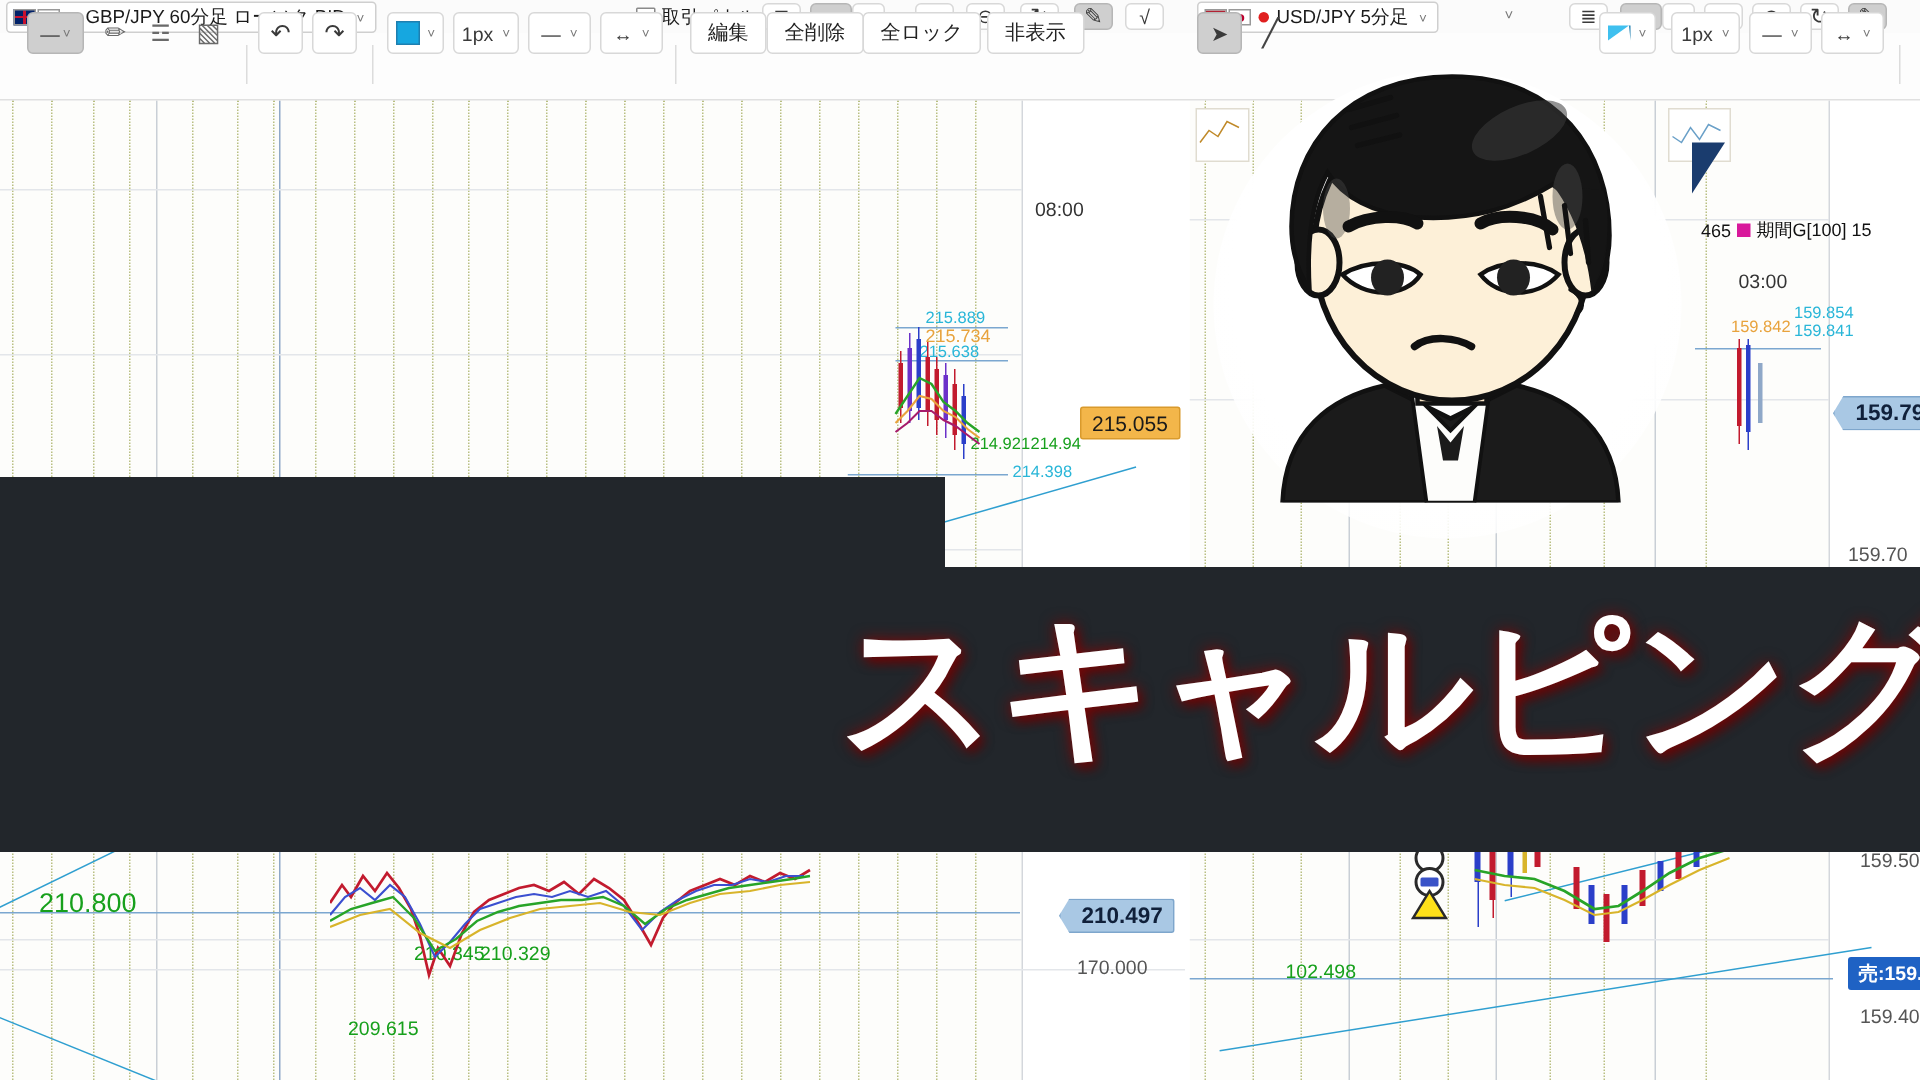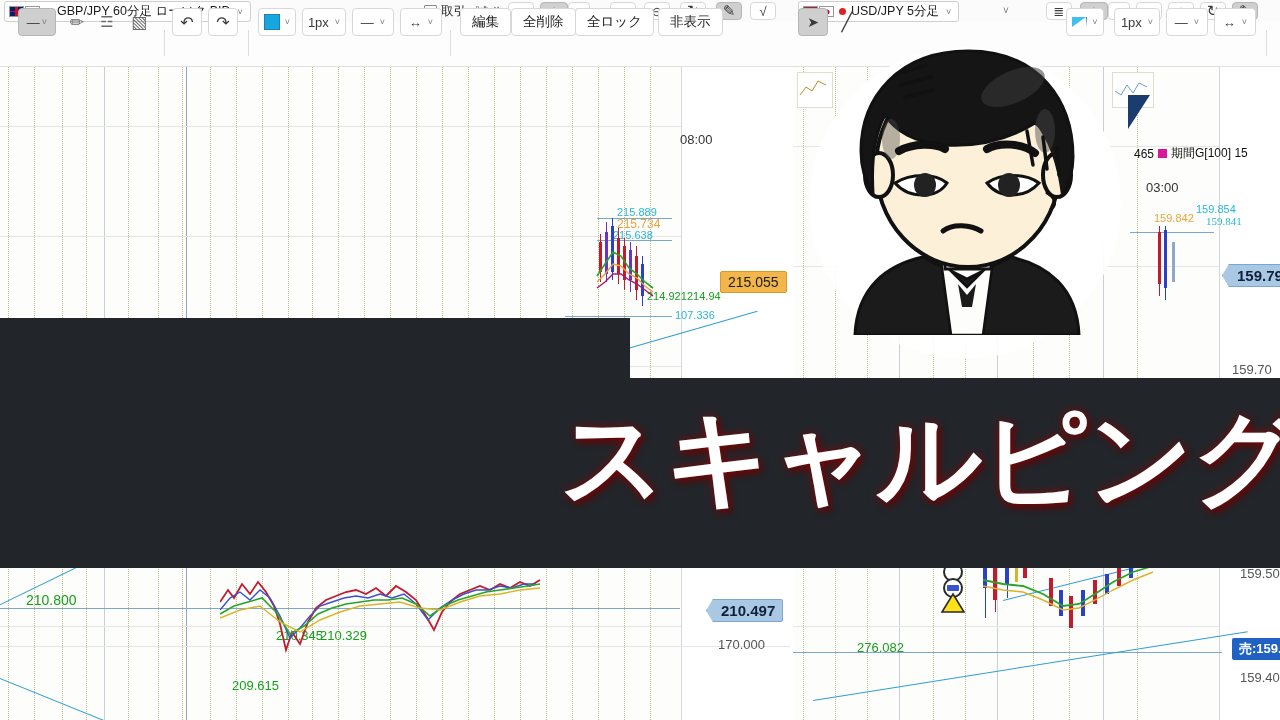--- a/index.html
+++ b/index.html
@@ -158,30 +158,30 @@
       <div class="hgrid" style="top:170px;"></div>
       <div class="hgrid" style="top:300px;"></div>
       <div class="hgrid" style="top:430px;"></div>
       <div class="hgrid" style="top:560px;"></div>
     </div>
 
     <div class="axisR" style="right:0;width:108px;"></div>
   </div>
 
   <div style="position:absolute;left:565px;top:66px;width:225px;height:320px;overflow:hidden;">
-    <div class="timelbl" style="left:115px;top:66px;">08:00</div>
+    <div class="timelbl" style="left:125px;top:66px;">08:00</div>
     <div class="hline" style="top:152px;left:32px;right:118px;"></div>
     <div class="hline" style="top:174px;left:32px;right:118px;"></div>
     <div class="hline" style="top:250px;left:0;right:118px;"></div>
     <div class="pxlbl cyan" style="left:52px;top:140px;">215.889</div>
     <div class="pxlbl orange" style="left:52px;top:151px;font-size:12px;">215.734</div>
     <div class="pxlbl cyan" style="left:48px;top:163px;">215.638</div>
     <div class="pxlbl green" style="left:82px;top:224px;">214.921</div>
     <div class="pxlbl green" style="left:122px;top:224px;">214.94</div>
-    <div class="pxlbl cyan" style="left:110px;top:243px;">107.336</div>
+    <div class="pxlbl cyan" style="left:110px;top:243px;">214.398</div>
     <div class="pxlbl green" style="left:2px;top:289px;">214.004</div>
     <div class="tline" style="left:0;top:300px;width:200px;transform:rotate(-16deg);"></div>
 
     <div style="position:absolute;left:30px;top:150px;width:60px;height:100px;">
       <div class="cdl" style="left:4px;top:26px;height:30px;background:#c21b2e;"></div>
       <div class="wick" style="left:5px;top:18px;height:48px;background:#c21b2e;"></div>
       <div class="cdl" style="left:10px;top:16px;height:42px;background:#6b31c9;"></div>
       <div class="wick" style="left:11px;top:6px;height:60px;background:#6b31c9;"></div>
       <div class="cdl" style="left:16px;top:10px;height:46px;background:#2b3fc9;"></div>
       <div class="wick" style="left:17px;top:2px;height:62px;background:#2b3fc9;"></div>
@@ -200,21 +200,21 @@
         <polyline points="2,66 10,58 18,48 26,50 34,58 42,62 50,70 58,76" fill="none" stroke="#e8a33d" stroke-width="1.4"></polyline>
         <polyline points="2,72 10,66 18,58 26,58 34,64 42,68 50,74 58,80" fill="none" stroke="#a61b6b" stroke-width="1.4"></polyline>
       </svg>
     </div>
     <div class="tag orange" style="left:155px;top:205px;">215.055</div>
   </div>
 
   <div style="position:absolute;left:0;top:566px;width:790px;height:154px;overflow:hidden;">
     <div class="hline" style="top:42px;left:0;right:110px;"></div>
     <div class="hgrid" style="top:80px;"></div>
-    <div class="pxlbl green" style="left:26px;top:26px;font-size:14px;">210.800</div>
+    <div class="pxlbl green" style="left:26px;top:26px;font-size:18px;">210.800</div>
     <div class="pxlbl green" style="left:276px;top:62px;font-size:13px;">210.345</div>
     <div class="pxlbl green" style="left:320px;top:62px;font-size:13px;">210.329</div>
     <div class="pxlbl green" style="left:232px;top:112px;font-size:13px;">209.615</div>
     <div class="tline" style="left:-20px;top:48px;width:120px;transform:rotate(-26deg);"></div>
     <div class="tline" style="left:0px;top:112px;width:240px;transform:rotate(22deg);"></div>
     <svg width="420" height="100" style="position:absolute;left:220px;top:6px;">
       <polyline points="0,30 8,18 14,26 22,12 30,22 38,10 46,20 54,34 60,52 66,78 72,60 80,72 88,50 96,36 106,28 116,24 126,20 136,18 146,22 156,16 166,24 176,14 186,20 196,28 206,44 214,58 222,40 230,30 240,22 250,18 260,14 270,18 280,12 290,16 300,10 310,14 320,8" fill="none" stroke="#c21b2e" stroke-width="1.8"></polyline>
       <polyline points="0,38 10,26 20,20 30,28 40,18 50,26 60,44 70,66 80,56 90,44 100,34 112,30 124,26 136,24 148,26 160,22 172,26 184,22 196,32 208,48 220,36 232,28 244,22 256,18 268,18 280,14 292,16 304,12 316,12" fill="none" stroke="#3b4fd0" stroke-width="1.4"></polyline>
       <polyline points="0,42 14,34 28,30 42,26 56,40 70,62 84,54 98,42 112,36 126,32 140,30 154,28 168,28 182,26 196,32 210,44 224,34 238,28 252,24 266,20 280,18 294,16 308,14 320,12" fill="none" stroke="#28a428" stroke-width="1.6"></polyline>
       <polyline points="0,46 20,38 40,34 60,50 80,60 100,48 120,40 140,34 160,32 180,30 200,36 220,38 240,30 260,24 280,22 300,18 320,16" fill="none" stroke="#d8b42a" stroke-width="1.4"></polyline>
@@ -246,40 +246,40 @@
     <div class="axisR" style="right:0;width:60px;"></div>
   </div>
 
   <div style="position:absolute;left:1134px;top:145px;display:flex;align-items:center;gap:4px;font-size:12px;color:#111;white-space:nowrap;">
     <span>465</span>
     <span style="width:9px;height:9px;background:#d8189b;display:inline-block;"></span>
     <span>期間G[100] 15</span>
   </div>
 
   <div style="position:absolute;left:1130px;top:170px;width:150px;height:200px;overflow:hidden;">
-    <div class="timelbl" style="left:16px;top:10px;">03:00</div>
+    <div class="timelbl" style="left:29px;top:10px;">03:00</div>
     <div class="hline" style="top:62px;left:0;right:66px;"></div>
     <div class="pxlbl cyan" style="left:66px;top:33px;">159.854</div>
     <div class="pxlbl orange" style="left:24px;top:42px;">159.842</div>
-    <div class="pxlbl cyan" style="left:76px;top:45px;font-family:Liberation Serif, serif;">159.841</div>
+    <div class="pxlbl cyan" style="left:66px;top:45px;">159.841</div>
     <div style="position:absolute;left:26px;top:56px;width:36px;height:80px;">
       <div class="cdl" style="left:2px;top:6px;height:52px;background:#c21b2e;"></div>
       <div class="wick" style="left:3px;top:0px;height:70px;background:#c21b2e;"></div>
       <div class="cdl" style="left:8px;top:4px;height:58px;background:#2b3fc9;"></div>
       <div class="wick" style="left:9px;top:0px;height:74px;background:#2b3fc9;"></div>
       <div class="cdl" style="left:16px;top:16px;height:40px;background:#8fa8c8;"></div>
     </div>
   </div>
 
   <div class="tag blue-arrow" style="left:1222px;top:264px;clip-path:polygon(10% 0,100% 0,100% 100%,10% 100%,0 50%);padding-left:14px;">159.79</div>
   <div class="pxlbl grey" style="left:1232px;top:362px;">159.70</div>
 
   <div style="position:absolute;left:793px;top:560px;width:487px;height:160px;overflow:hidden;">
     <div class="hline" style="top:92px;left:0;right:58px;"></div>
-    <div class="pxlbl green" style="left:64px;top:80px;font-size:13px;">276.082</div>
+    <div class="pxlbl green" style="left:64px;top:80px;font-size:13px;">102.498</div>
     <div class="tline" style="left:20px;top:140px;width:440px;transform:rotate(-9deg);"></div>
     <div class="tline" style="left:210px;top:40px;width:160px;transform:rotate(-14deg);"></div>
 
     <svg class="personmark" width="28" height="56" style="left:146px;top:2px;">
       <circle cx="14" cy="10" r="9" fill="#fff" stroke="#2a2a2a" stroke-width="2"></circle>
       <circle cx="14" cy="26" r="9" fill="#fff" stroke="#2a2a2a" stroke-width="2"></circle>
       <rect x="8" y="23" width="12" height="6" rx="1" fill="#3a53c8"></rect>
       <polygon points="14,32 25,50 3,50" fill="#ffe11a" stroke="#2a2a2a" stroke-width="1.6"></polygon>
     </svg>
 

